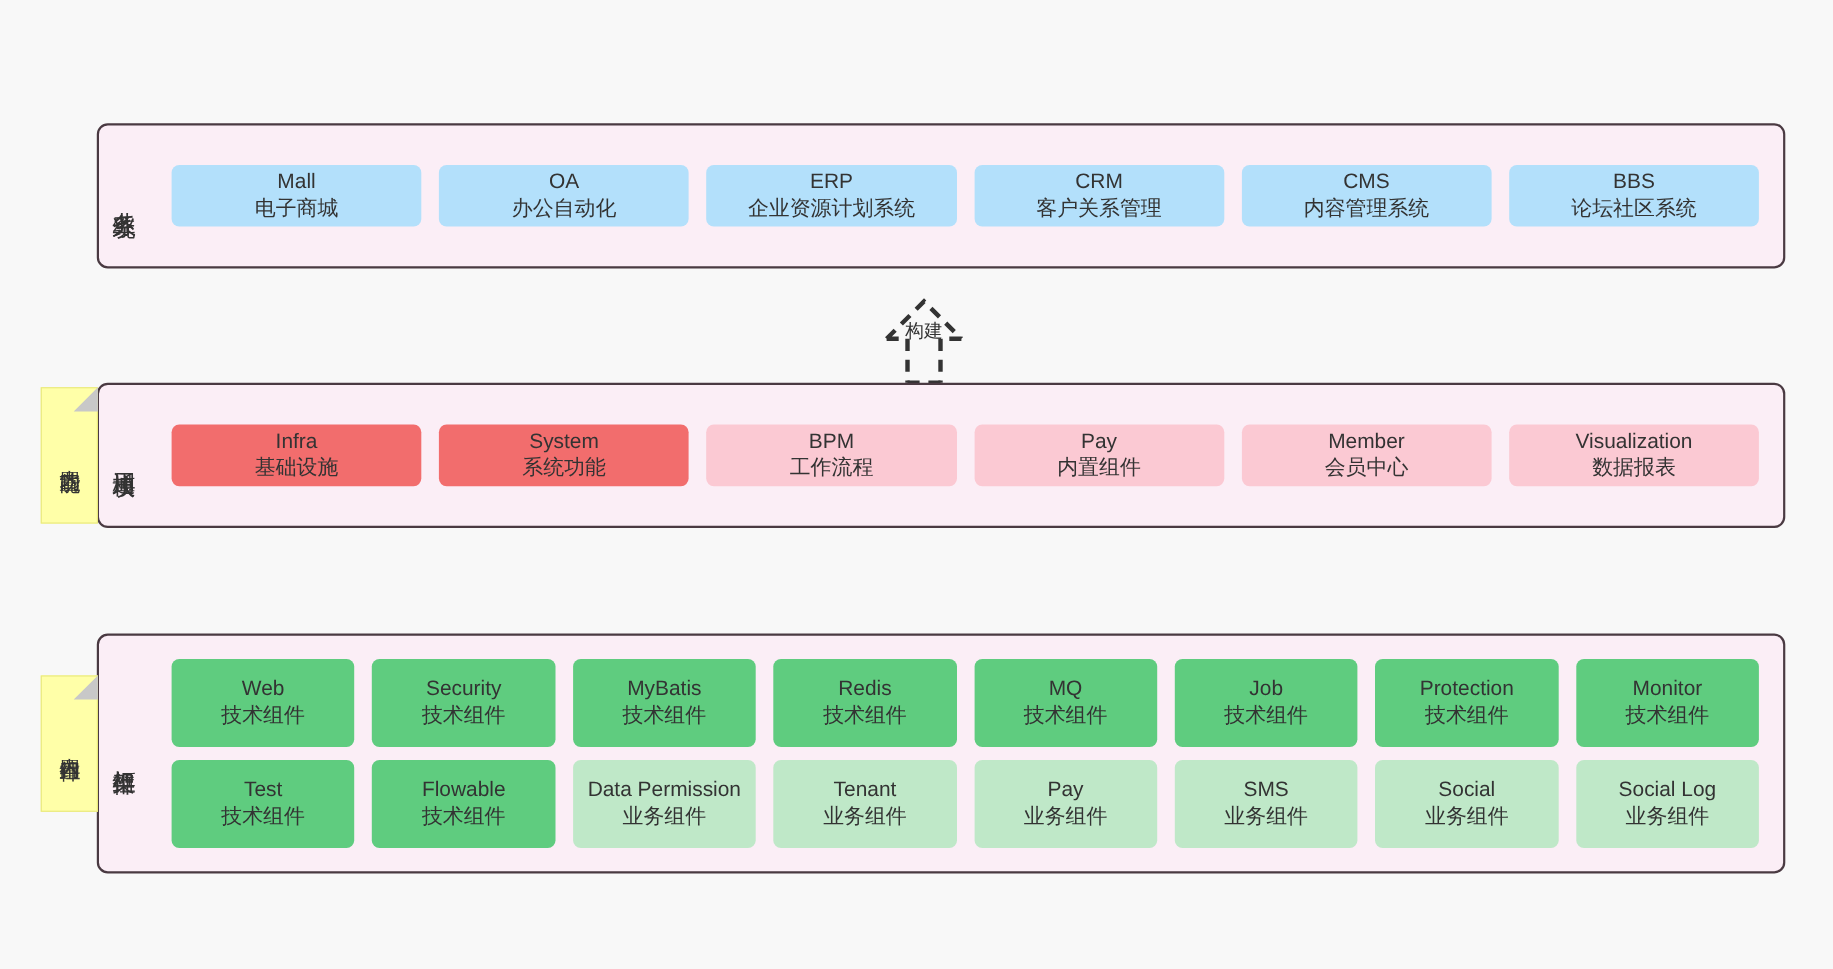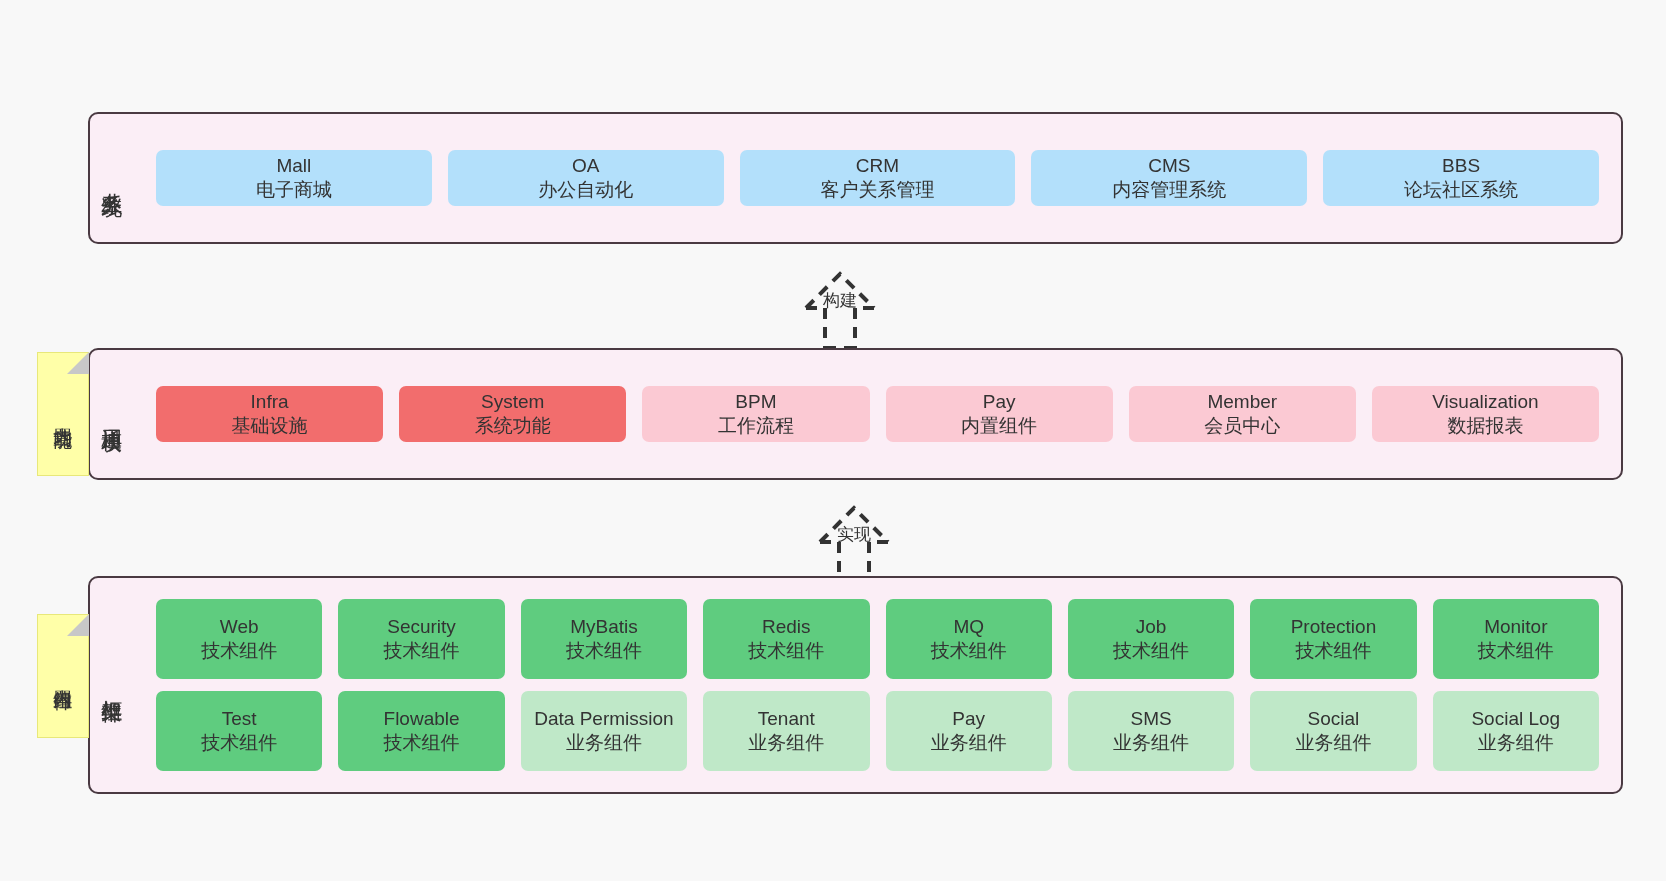--- a/index.html
+++ b/index.html
@@ -166,20 +166,24 @@
       <div class="card-row">
         <div class="card c-blue">
           <span class="l1">Mall</span>
           <span class="l2">电子商城</span>
         </div>
         <div class="card c-blue">
           <span class="l1">OA</span>
           <span class="l2">办公自动化</span>
         </div>
         <div class="card c-blue">
+          <span class="l1">ERP</span>
+          <span class="l2">企业资源计划系统</span>
+        </div>
+        <div class="card c-blue">
           <span class="l1">CRM</span>
           <span class="l2">客户关系管理</span>
         </div>
         <div class="card c-blue">
           <span class="l1">CMS</span>
           <span class="l2">内容管理系统</span>
         </div>
         <div class="card c-blue">
           <span class="l1">BBS</span>
           <span class="l2">论坛社区系统</span>
@@ -222,28 +226,20 @@
           <span class="l2">会员中心</span>
         </div>
         <div class="card c-red-light">
           <span class="l1">Visualization</span>
           <span class="l2">数据报表</span>
         </div>
       </div>
     </div>
   </div>
 
-  <div class="connector" id="connector-implement">
-    <svg width="160" height="92" viewBox="0 0 160 92" fill="none">
-      <path d="M 46 50 L 80 16 L 114 50 M 114 50 L 95 50 L 95 90
-               M 46 50 L 65 50 L 65 90" stroke="#333333" stroke-width="4" stroke-dasharray="11 8" stroke-linecap="butt" fill="none"></path>
-      <path d="M 65 90 L 95 90" stroke="#333333" stroke-width="4" stroke-dasharray="11 8" fill="none"></path>
-    </svg>
-    <span class="conn-label">实现</span>
-  </div>
 
   <div class="layer" id="layer-framework">
     <div class="layer-label">框架组件</div>
     <div class="layer-body">
 
       <div class="card-row">
         <div class="card c-green-strong">
           <span class="l1">Web</span>
           <span class="l2">技术组件</span>
         </div>

